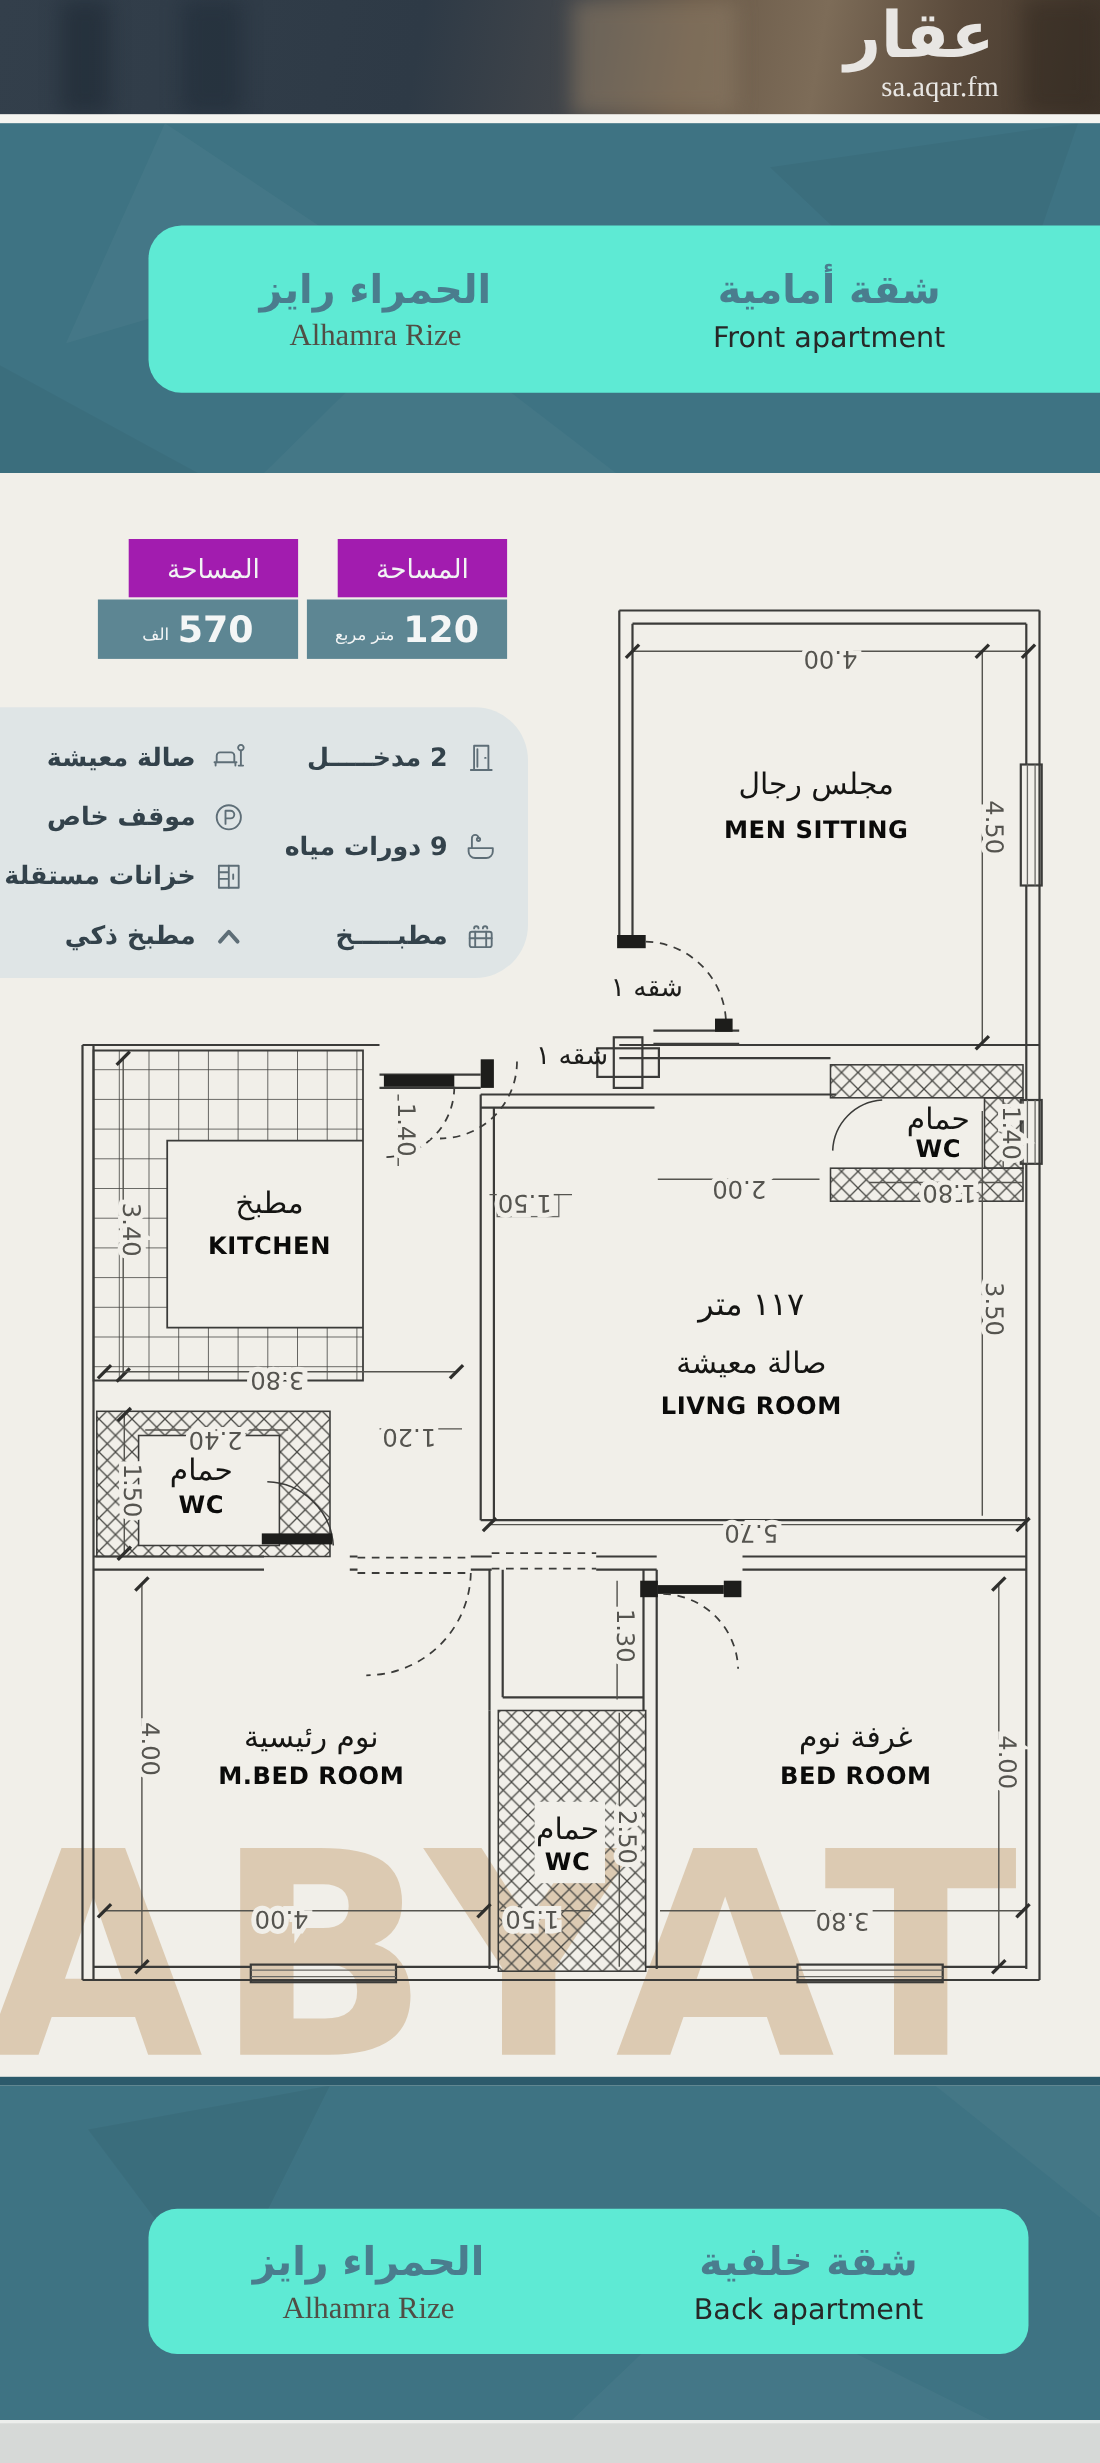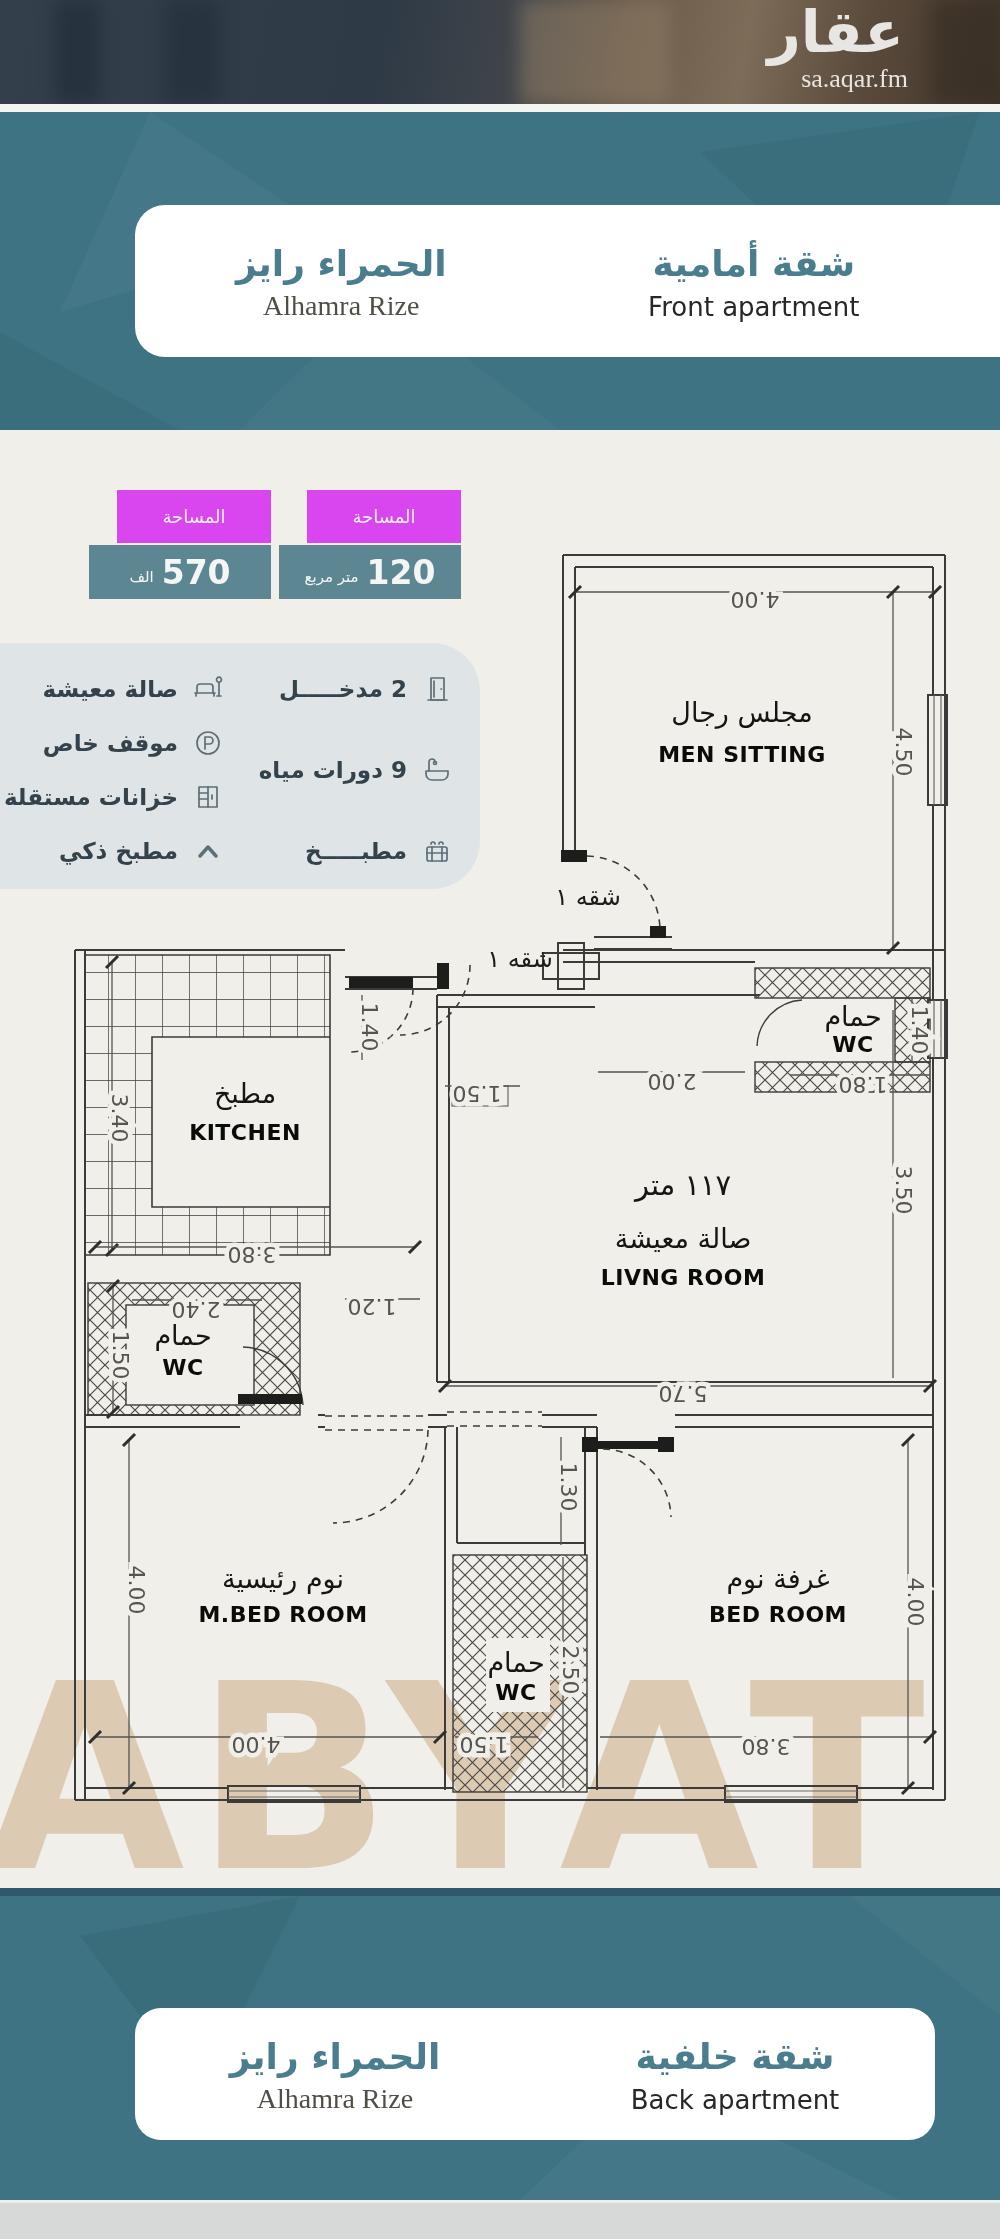--- a/index.html
+++ b/index.html
@@ -17,32 +17,32 @@
   #banner .site{position:absolute;right:92px;top:64px;font-size:26px;color:#e8e6e3;font-family:"Liberation Serif",serif;}
   #sep-top{position:absolute;left:0;top:104px;width:1000px;height:8px;background:#f4f4f0;}
   
   .teal{position:absolute;left:0;width:1000px;background:#3e7383;overflow:hidden;}
   #teal-top{top:112px;height:318px;}
   #teal-bottom{top:1896px;height:304px;}
   #divider{position:absolute;left:0;top:1888px;width:1000px;height:8px;background:#2c5a6b;}
   #bottom-strip{position:absolute;left:0;top:2200px;width:1000px;height:39px;background:#d6d9d7;border-top:3px solid #eceeec;}
   .mosaic{position:absolute;inset:0;pointer-events:none;}
   
-  .card{position:absolute;background:#ffffff;display:grid;grid-template-columns:1fr 1fr;align-items:center;}
+  .card{position:absolute;background:#5eead4;display:grid;grid-template-columns:1fr 1fr;align-items:center;}
   #card-front{left:135px;top:93px;width:865px;height:152px;border-radius:30px 0 0 30px;padding-right:40px;box-sizing:border-box;}
   #card-back{left:135px;top:112px;width:800px;height:132px;border-radius:26px;}
   .hcol{text-align:center;}
   .title-ar{font-size:36px;font-weight:bold;color:#4a7d8e;line-height:1.25;}
   .proj-en{font-size:28px;color:#514e45;font-family:"Liberation Serif",serif;margin-top:4px;}
   .apt-en{font-size:26px;color:#272727;margin-top:6px;}
   
   #plan-section{position:absolute;left:0;top:430px;width:1000px;height:1458px;background:#f1efe9;}
   
   #area-table{position:absolute;left:89px;top:60px;width:372px;display:grid;grid-template-columns:182px 182px;gap:8px;z-index:2;}
-  .atcell .hd{height:53px;background:#d946ef;color:#f2f4f4;font-size:18px;display:flex;align-items:center;justify-content:center;margin-left:28px;}
+  .atcell .hd{height:53px;background:#a21caf;color:#f2f4f4;font-size:24px;display:flex;align-items:center;justify-content:center;margin-left:28px;}
   .atcell .vl{height:54px;margin-top:2px;background:#5d8693;color:#f4f6f6;display:flex;align-items:center;justify-content:center;gap:8px;direction:rtl;}
   .atcell .num{font-size:33px;font-weight:bold;}
   .atcell .unit{font-size:15px;margin-top:10px;}
   
   #legend{position:absolute;left:-40px;top:213px;width:520px;height:246px;background:#dfe5e6;
           border-radius:0 48px 48px 0;box-sizing:border-box;padding:20px 26px 12px 40px;z-index:2;}
   #legend .grid{display:grid;grid-template-columns:215px 205px;column-gap:14px;direction:rtl;height:100%;}
   .feat-col{display:flex;flex-direction:column;justify-content:space-between;padding:2px 0;}
   .feat{display:flex;align-items:center;gap:13px;height:48px;}
   .feat .lbl{font-size:23px;font-weight:bold;color:#33424b;direction:rtl;white-space:nowrap;}

